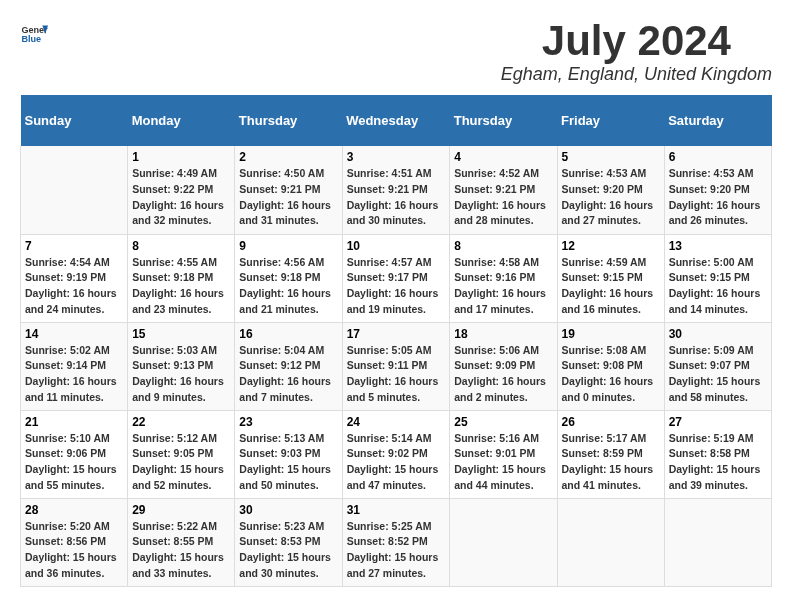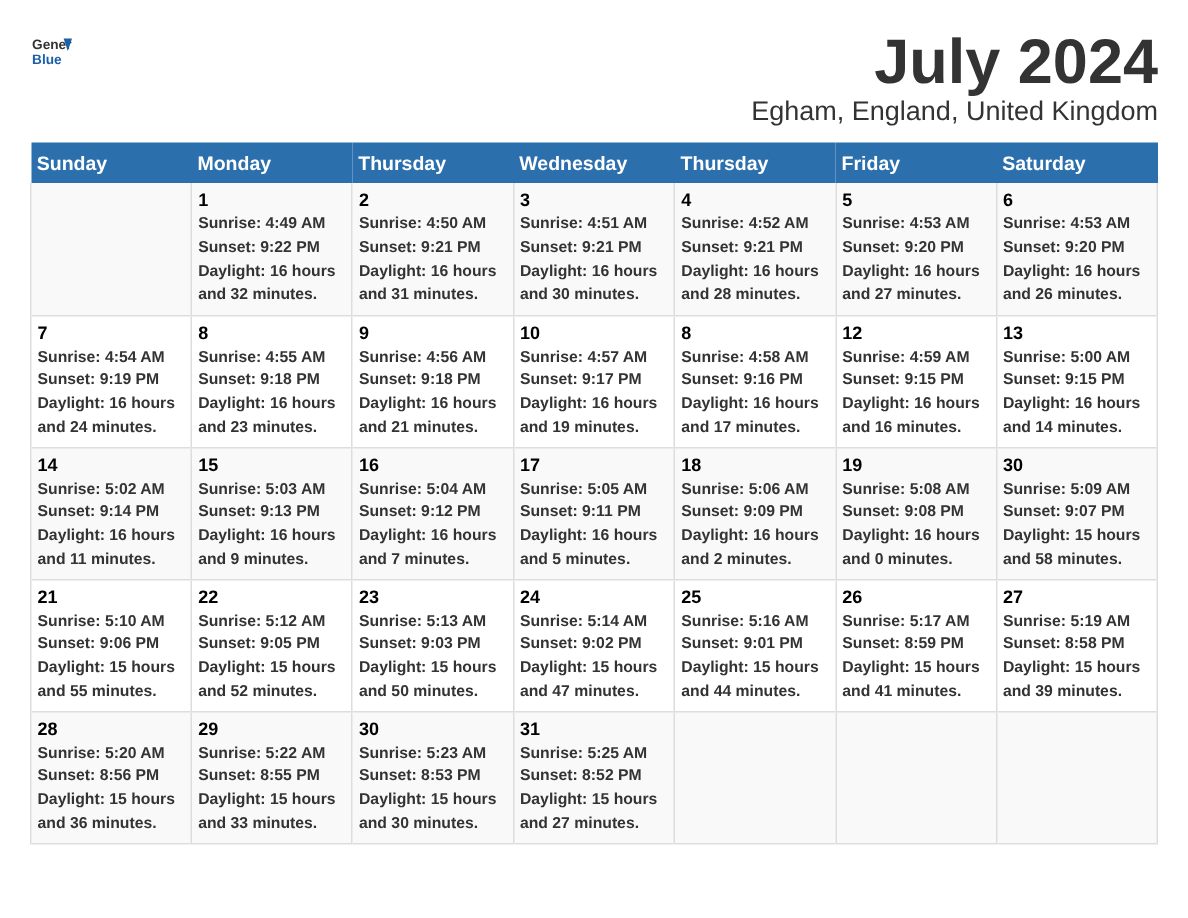--- a/index.html
+++ b/index.html
@@ -19,44 +19,45 @@
     .logo {
       display: flex;
       align-items: center;
       gap: 4px;
     }
     .logo-icon {
       width: 28px;
       height: 28px;
     }
     .title-block {
-      text-align: right;
+      text-align: center;
     }
     .month-title {
       font-size: 42px;
       font-weight: bold;
       color: #333;
       line-height: 1;
     }
     .location-title {
       font-size: 18px;
       color: #333;
       margin-top: 2px;
+      font-style: italic;
     }
     table {
       width: 100%;
       border-collapse: collapse;
       font-size: 11px;
     }
     thead tr {
       background-color: #2c6fad;
       color: white;
     }
     thead th {
-      padding: 6px 4px;
+      padding: 18px 4px;
       text-align: left;
       font-weight: bold;
       font-size: 13px;
     }
     tbody tr {
       border-bottom: 1px solid #ddd;
     }
     tbody td {
       padding: 4px 4px;
       vertical-align: top;

